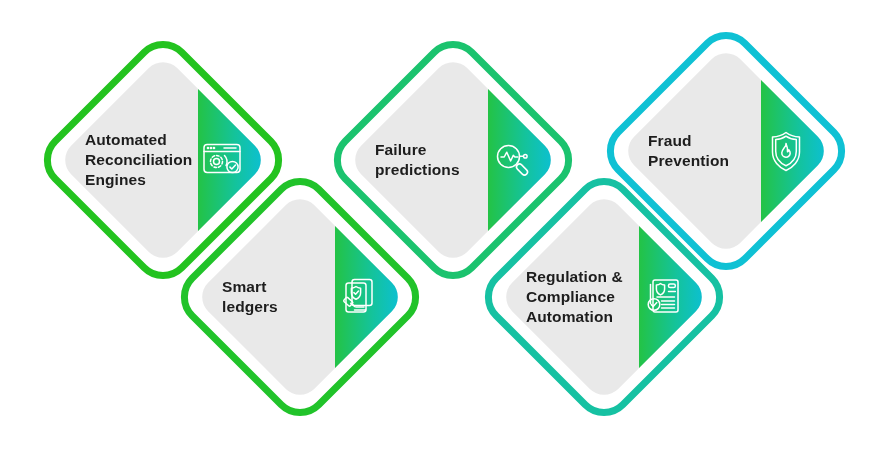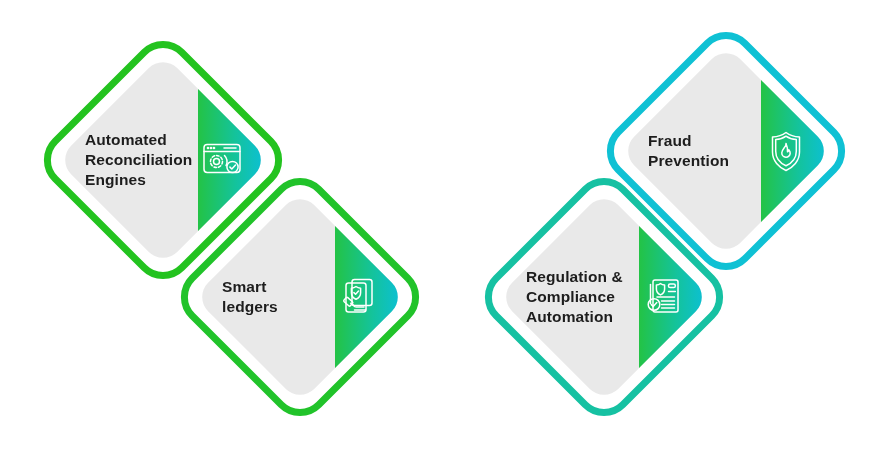--- a/index.html
+++ b/index.html
@@ -112,20 +112,38 @@
         <path d="M20 13.5c1.9 1.5 4.6 1.8 4.6 1.8v4.4c0 3.6-2.6 5.7-4.6 6.6-2-.9-4.6-3-4.6-6.6v-4.4s2.7-.3 4.6-1.8z"></path>
         <path d="M17.9 19.6l1.7 1.7 2.9-3.2"></path>
         <rect x="9.5" y="24.5" width="5.5" height="8.5" rx="1.2" transform="rotate(-48 12.2 28.7)"></rect>
         <path d="M14.8 30.3l4.2 3.4"></path>
         <path d="M20 34h8"></path>
         <path d="M18.5 37h11"></path>
       </svg>
     </div>
   </div>
 
+  <div class="item item-3">
+    <div class="outer" style="border-color: rgb(27, 195, 110);"></div>
+    <div class="inner"></div>
+    <div class="tri-wrap">
+      <div class="tri" style="background: linear-gradient(45deg, rgb(39, 195, 47) 62%, rgb(20, 195, 155) 84%, rgb(10, 191, 224) 100%);"></div>
+    </div>
+    <div class="label">Failure
+predictions</div>
+    <div class="icon">
+      <svg viewBox="0 0 48 48">
+        <circle cx="19.5" cy="20.5" r="11"></circle>
+        <path d="M12 21h3.2l2.6-4.8 3.8 8.8 2.7-5.6 1.6 1.6h3"></path>
+        <path d="M30.6 20.2h3.6"></path>
+        <circle cx="36.3" cy="20.2" r="1.8"></circle>
+        <rect x="30" y="27" width="6" height="13" rx="3" transform="rotate(-45 33 33.5)"></rect>
+      </svg>
+    </div>
+  </div>
 
   <div class="item item-4">
     <div class="outer" style="border-color: rgb(22, 193, 162);"></div>
     <div class="inner"></div>
     <div class="tri-wrap">
       <div class="tri" style="background: linear-gradient(45deg, rgb(39, 195, 47) 62%, rgb(20, 195, 155) 84%, rgb(10, 191, 224) 100%);"></div>
     </div>
     <div class="label">Regulation &amp;
 Compliance
 Automation</div>

